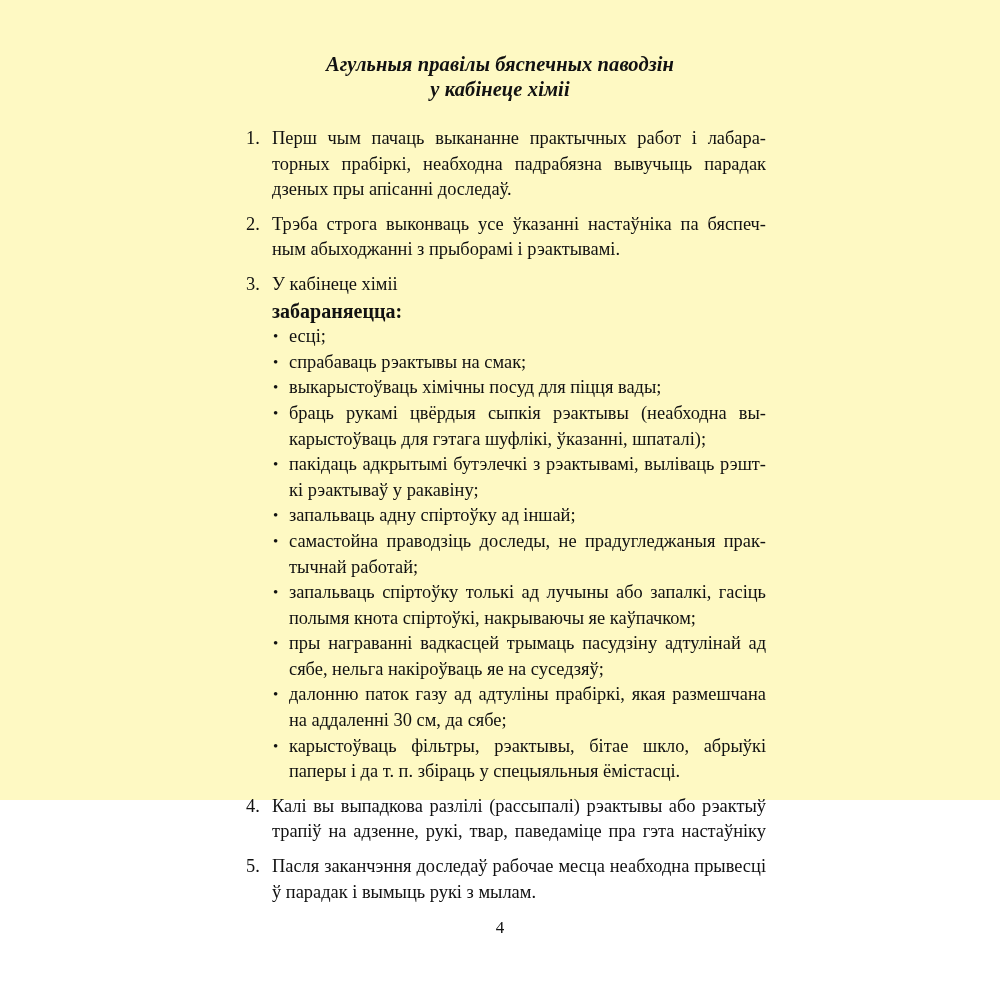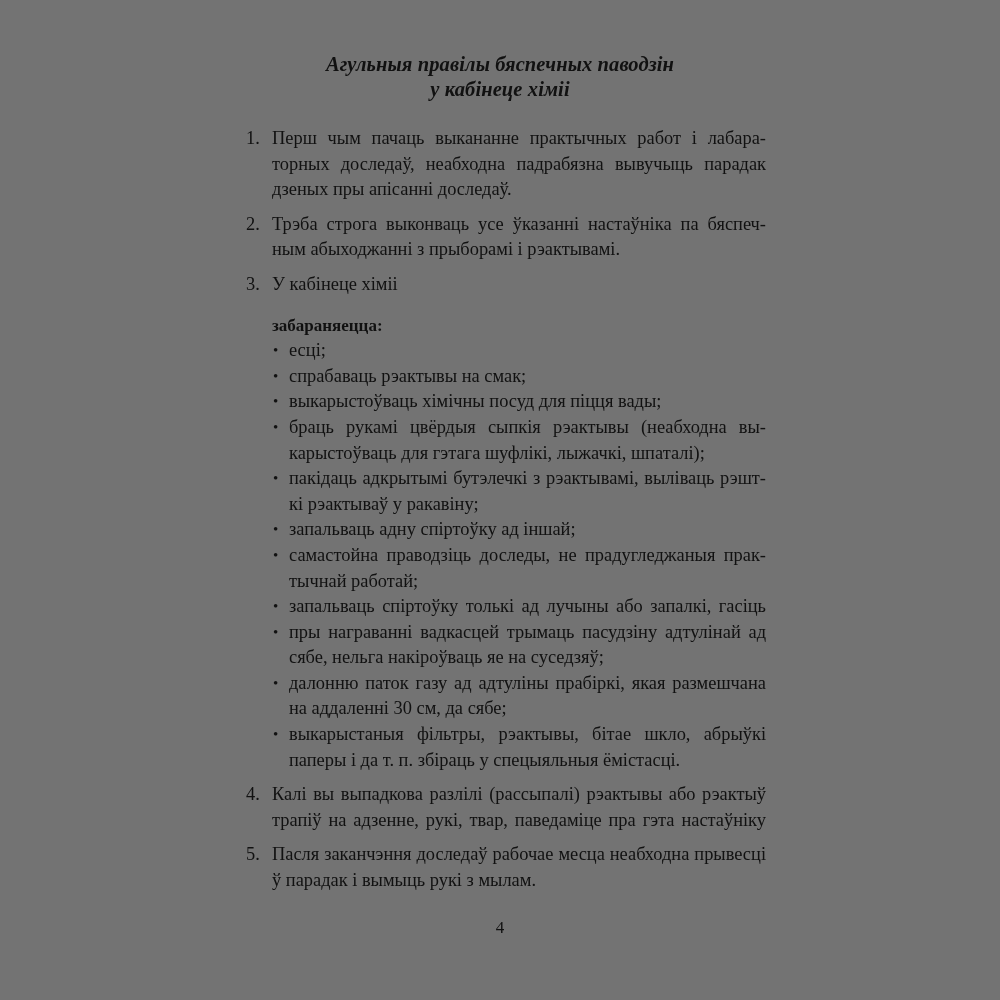--- a/index.html
+++ b/index.html
@@ -13,22 +13,22 @@
     height: 1000px;
     overflow: hidden;
     font-family: "Liberation Serif", "DejaVu Serif", serif;
     color: #111111;
     -webkit-font-smoothing: antialiased;
   }
 
   .page {
     position: relative;
     width: 1000px;
-    height: 1000px;
-    background: #737373;
+    height: 800px;
+    background: #fef9c3;
     box-sizing: border-box;
     text-decoration: underline;
   }
 
   
   .title-block {
     position: absolute;
     left: 250px;
     top: 52px;
     width: 500px;
@@ -77,23 +77,23 @@
   .ln.just {
     text-align: justify;
     text-align-last: justify;
     white-space: normal;
   }
 
   
   .sub-head {
     display: block;
     font-weight: bold;
-    font-size: 17px;
-    line-height: 25.6px;
-    margin-top: 15px;
+    font-size: 20px;
+    line-height: 25.6px;
+    margin-top: 1px;
   }
 
   
   .bullets {
     list-style: none;
     margin: 0;
     padding: 0;
   }
   .bullets li {
     position: relative;
@@ -135,21 +135,21 @@
   <div class="title-block">
     <span class="title-line">Агульныя правілы бяспечных паводзін</span>
     <span class="title-line">у кабінеце хіміі</span>
   </div>
 
   <div class="content" id="content-root">
       <div class="num-item">
         <span class="num-marker">1.</span>
         <span class="num-body">
           <span class="ln just">Перш чым пачаць выкананне практычных работ і лабара-</span>
-          <span class="ln just">торных доследаў, неабходна падрабязна вывучыць парадак</span>
+          <span class="ln just">торных прабіркі, неабходна падрабязна вывучыць парадак</span>
           <span class="ln">дзеных пры апісанні доследаў.</span>
         </span>
       </div>
       <div class="num-item">
         <span class="num-marker">2.</span>
         <span class="num-body">
           <span class="ln just">Трэба строга выконваць усе ўказанні настаўніка па бяспеч-</span>
           <span class="ln">ным абыходжанні з прыборамі і рэактывамі.</span>
         </span>
       </div>
@@ -167,55 +167,56 @@
               <span class="bullet-dot">•</span>
               <span class="ln">спрабаваць рэактывы на смак;</span>
             </li>
             <li>
               <span class="bullet-dot">•</span>
               <span class="ln">выкарыстоўваць хімічны посуд для піцця вады;</span>
             </li>
             <li>
               <span class="bullet-dot">•</span>
               <span class="ln just">браць рукамі цвёрдыя сыпкія рэактывы (неабходна вы-</span>
-              <span class="ln">карыстоўваць для гэтага шуфлікі, лыжачкі, шпаталі);</span>
+              <span class="ln">карыстоўваць для гэтага шуфлікі, ўказанні, шпаталі);</span>
             </li>
             <li>
               <span class="bullet-dot">•</span>
               <span class="ln just">пакідаць адкрытымі бутэлечкі з рэактывамі, выліваць рэшт-</span>
               <span class="ln">кі рэактываў у ракавіну;</span>
             </li>
             <li>
               <span class="bullet-dot">•</span>
               <span class="ln">запальваць адну спіртоўку ад іншай;</span>
             </li>
             <li>
               <span class="bullet-dot">•</span>
               <span class="ln just">самастойна праводзіць доследы, не прадугледжаныя прак-</span>
               <span class="ln">тычнай работай;</span>
             </li>
           </ul>
           <ul class="bullets">
             <li>
               <span class="bullet-dot">•</span>
               <span class="ln just">запальваць спіртоўку толькі ад лучыны або запалкі, гасіць</span>
+              <span class="ln">полымя кнота спіртоўкі, накрываючы яе каўпачком;</span>
             </li>
             <li>
               <span class="bullet-dot">•</span>
               <span class="ln just">пры награванні вадкасцей трымаць пасудзіну адтулінай ад</span>
               <span class="ln">сябе, нельга накіроўваць яе на суседзяў;</span>
             </li>
             <li>
               <span class="bullet-dot">•</span>
               <span class="ln just">далонню паток газу ад адтуліны прабіркі, якая размешчана</span>
               <span class="ln">на аддаленні 30 см, да сябе;</span>
             </li>
             <li>
               <span class="bullet-dot">•</span>
-              <span class="ln just">выкарыстаныя фільтры, рэактывы, бітае шкло, абрыўкі</span>
+              <span class="ln just">карыстоўваць фільтры, рэактывы, бітае шкло, абрыўкі</span>
               <span class="ln">паперы і да т. п. збіраць у спецыяльныя ёмістасці.</span>
             </li>
           </ul>
         </span>
       </div>
       <div class="num-item">
         <span class="num-marker">4.</span>
         <span class="num-body">
           <span class="ln just">Калі вы выпадкова разлілі (рассыпалі) рэактывы або рэактыў</span>
           <span class="ln just">трапіў на адзенне, рукі, твар, паведаміце пра гэта настаўніку</span>

